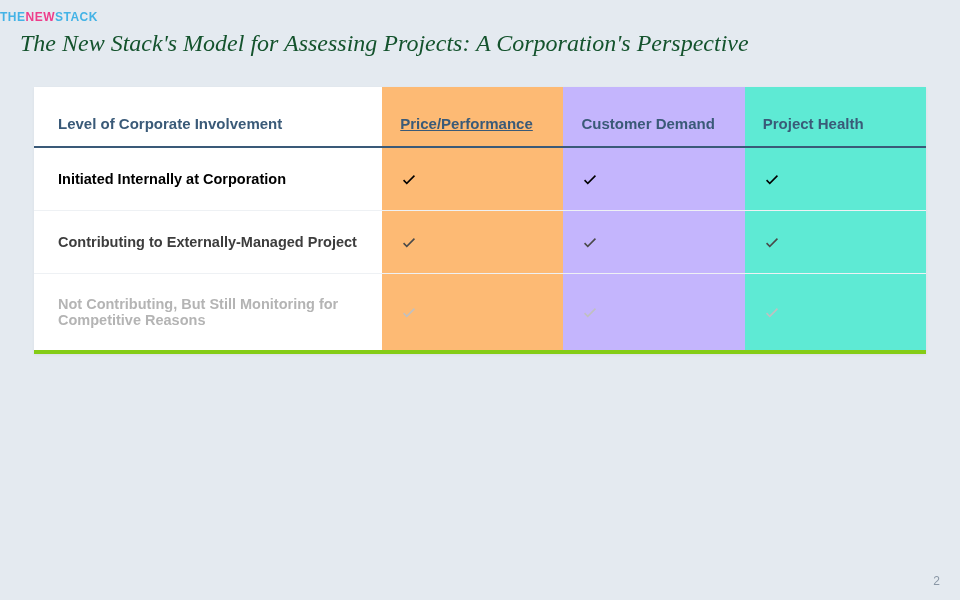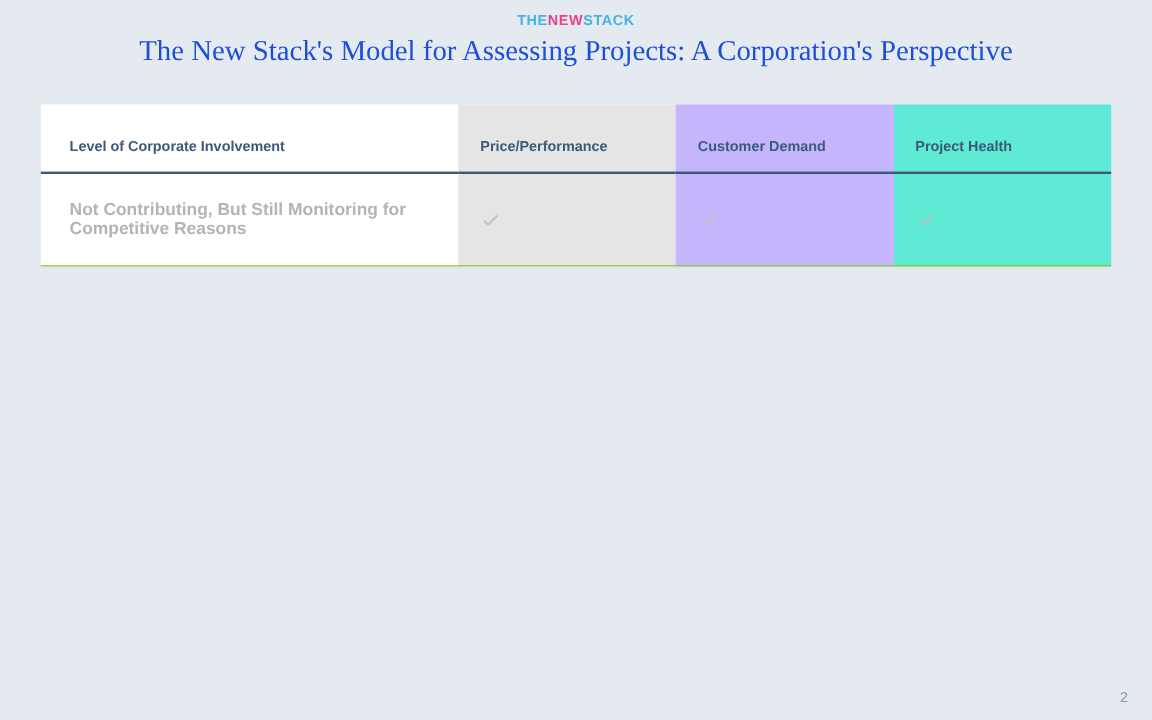--- a/index.html
+++ b/index.html
@@ -3,72 +3,72 @@
 <meta charset="utf-8">
 <style>
   * { box-sizing: border-box; margin: 0; padding: 0; }
   html, body { width: 960px; height: 600px; }
   body {
     background: #e4eaf0;
     font-family: "Helvetica Neue", Helvetica, Arial, sans-serif;
     position: relative;
   }
   .logo {
-    text-align: center;
+    text-align: left;
     padding-top: 10px;
     font-size: 12px;
     font-weight: 800;
     letter-spacing: 0.5px;
   }
   .logo .the { color: #44b3e6; }
   .logo .new { color: #ee3d8b; }
   .logo .stack { color: #44b3e6; }
   .title {
-    text-align: center;
-    color: #1d4ed8;
+    color: #14532d;
     font-size: 24px;
     font-weight: 400;
     padding: 6px 20px 0;
     font-family: Georgia, "Times New Roman", serif;
+    font-style: italic;
   }
   .card {
     background: #fff;
     margin: 30px 34px 0;
     box-shadow: 0 1px 3px rgba(0,0,0,0.05);
     padding: 0;
   }
   table {
     width: 100%;
     border-collapse: collapse;
     table-layout: fixed;
   }
   col.c0 { width: 39%; }
   col.c1 { width: 20.3%; }
   col.c2 { width: 20.3%; }
   col.c3 { width: 20.3%; }
   th, td { text-align: left; vertical-align: middle; }
   thead th {
     color: #3a5a78;
     font-weight: 700;
-    font-size: 12px;
+    font-size: 15px;
     padding: 28px 16px 14px 24px;
     border-bottom: 2px solid #3a5a78;
     margin-left: 24px;
   }
   thead th.col-b { padding-left: 18px; }
   tbody td {
     padding: 22px 14px 22px 24px;
     border-bottom: 1px solid #eef1f4;
     font-size: 14.5px;
     font-weight: 700;
     color: #141414;
   }
-  tbody tr:last-child td { border-bottom: 1px solid #84cc16; }
+  tbody tr:last-child td { border-bottom: 4px solid #84cc16; }
   tbody td.col-b { padding-left: 18px; }
-  .bg1 { background: #e5e5e5; }
+  .bg1 { background: #fdba74; text-decoration: underline; }
   .bg2 { background: #c4b5fd; }
   .bg3 { background: #5eead4; }
   .row-1 td.rowlabel { color: #000; }
   .row-2 td.rowlabel { color: #3d3d3d; }
   .row-3 td.rowlabel { color: #7a7a7a; }
   .row-4 td.rowlabel { color: #b4b4b4; }
   .check svg { width: 18px; height: 18px; display: block; }
   .row-1 .check svg path { fill: #000; }
   .row-2 .check svg path { fill: #4a4a4a; }
   .row-3 .check svg path { fill: #8a8a8a; }
@@ -100,20 +100,44 @@
     </colgroup>
     <thead>
       <tr>
         <th>Level of Corporate Involvement</th>
         <th class="col-b bg1">Price/Performance</th>
         <th class="col-b bg2">Customer Demand</th>
         <th class="col-b bg3">Project Health</th>
       </tr>
     </thead>
     <tbody>
+      <tr class="row-1">
+        <td class="rowlabel">Initiated Internally at Corporation</td>
+        <td class="col-b bg1"><span class="check"><svg viewBox="0 0 24 24">
+                <path d="M9 16.2l-3.5-3.5L4 14.2l5 5 11-11-1.5-1.5z"></path>
+              </svg></span></td>
+        <td class="col-b bg2"><span class="check"><svg viewBox="0 0 24 24">
+                <path d="M9 16.2l-3.5-3.5L4 14.2l5 5 11-11-1.5-1.5z"></path>
+              </svg></span></td>
+        <td class="col-b bg3"><span class="check"><svg viewBox="0 0 24 24">
+                <path d="M9 16.2l-3.5-3.5L4 14.2l5 5 11-11-1.5-1.5z"></path>
+              </svg></span></td>
+      </tr>
+      <tr class="row-2">
+        <td class="rowlabel">Contributing to Externally-Managed Project</td>
+        <td class="col-b bg1"><span class="check"><svg viewBox="0 0 24 24">
+                <path d="M9 16.2l-3.5-3.5L4 14.2l5 5 11-11-1.5-1.5z"></path>
+              </svg></span></td>
+        <td class="col-b bg2"><span class="check"><svg viewBox="0 0 24 24">
+                <path d="M9 16.2l-3.5-3.5L4 14.2l5 5 11-11-1.5-1.5z"></path>
+              </svg></span></td>
+        <td class="col-b bg3"><span class="check"><svg viewBox="0 0 24 24">
+                <path d="M9 16.2l-3.5-3.5L4 14.2l5 5 11-11-1.5-1.5z"></path>
+              </svg></span></td>
+      </tr>
       <tr class="row-4">
         <td class="rowlabel">Not Contributing, But Still Monitoring for Competitive Reasons</td>
         <td class="col-b bg1"><span class="check"><svg viewBox="0 0 24 24">
                 <path d="M9 16.2l-3.5-3.5L4 14.2l5 5 11-11-1.5-1.5z"></path>
               </svg></span></td>
         <td class="col-b bg2"><span class="check"><svg viewBox="0 0 24 24">
                 <path d="M9 16.2l-3.5-3.5L4 14.2l5 5 11-11-1.5-1.5z"></path>
               </svg></span></td>
         <td class="col-b bg3"><span class="check"><svg viewBox="0 0 24 24">
                 <path d="M9 16.2l-3.5-3.5L4 14.2l5 5 11-11-1.5-1.5z"></path>

